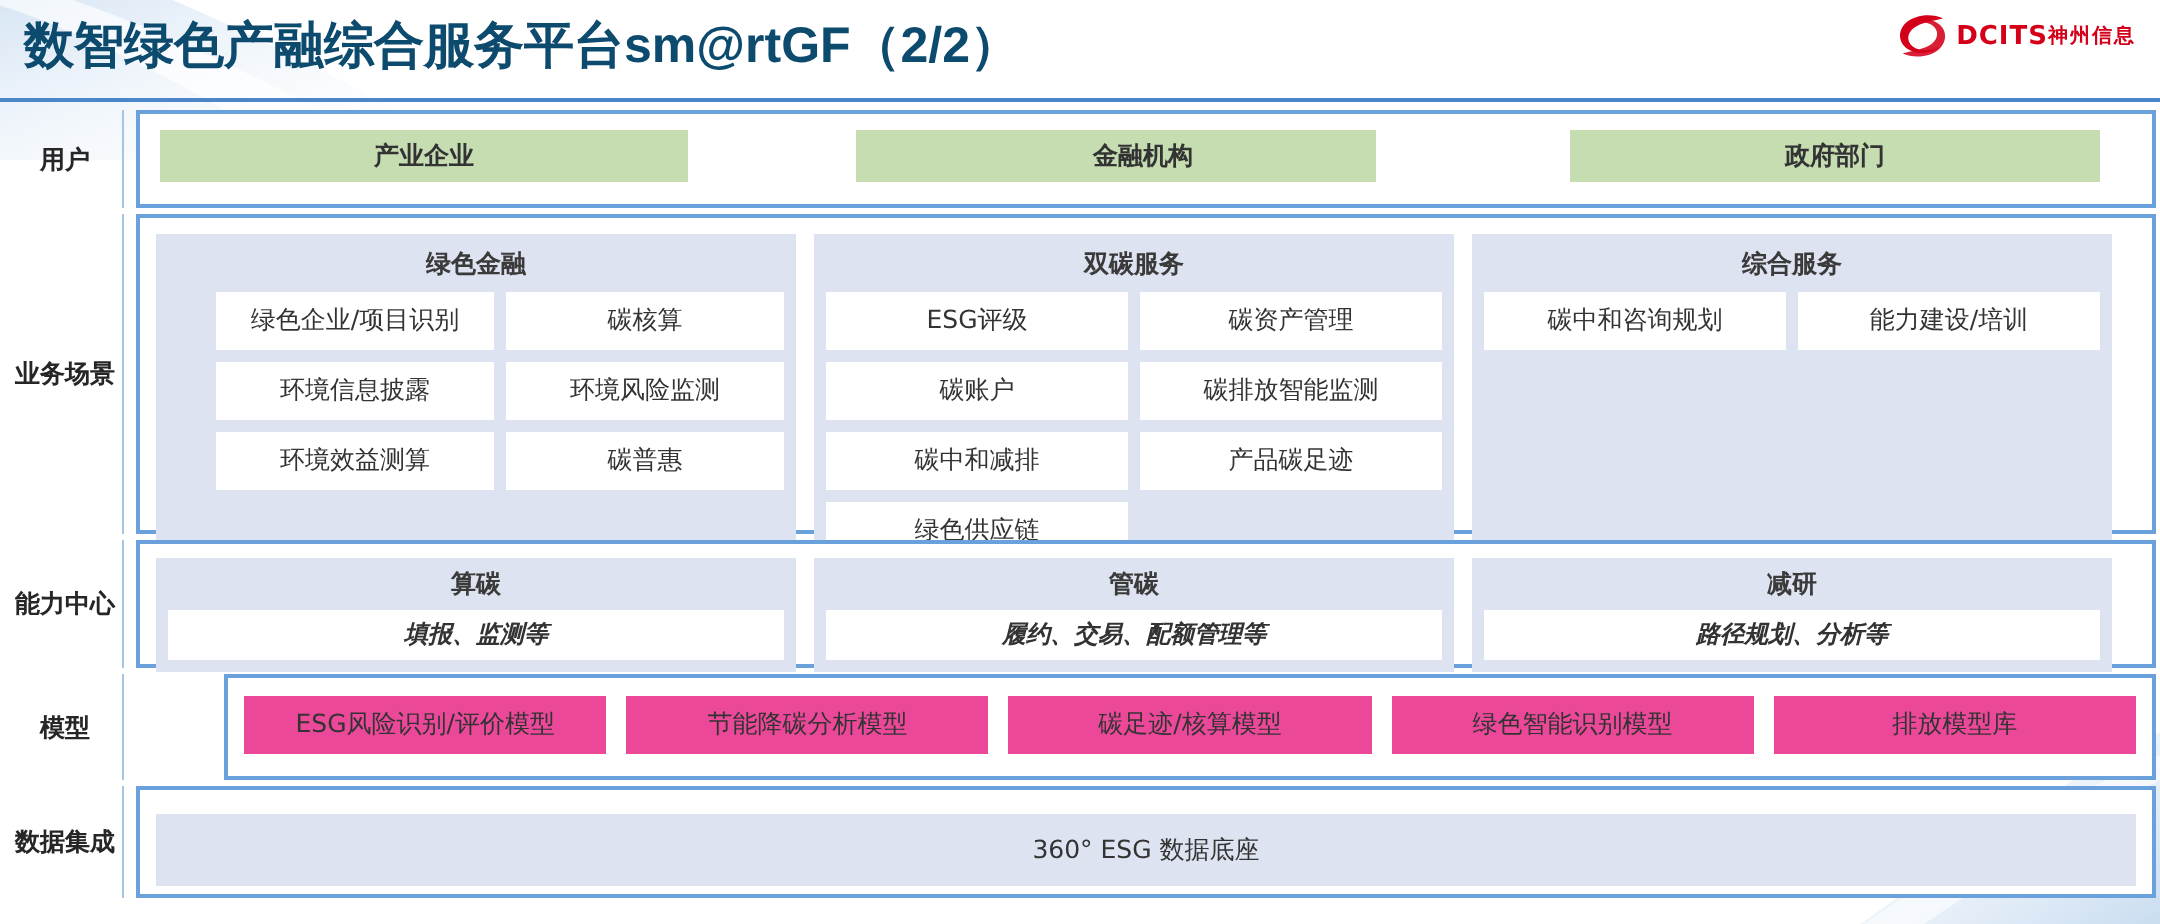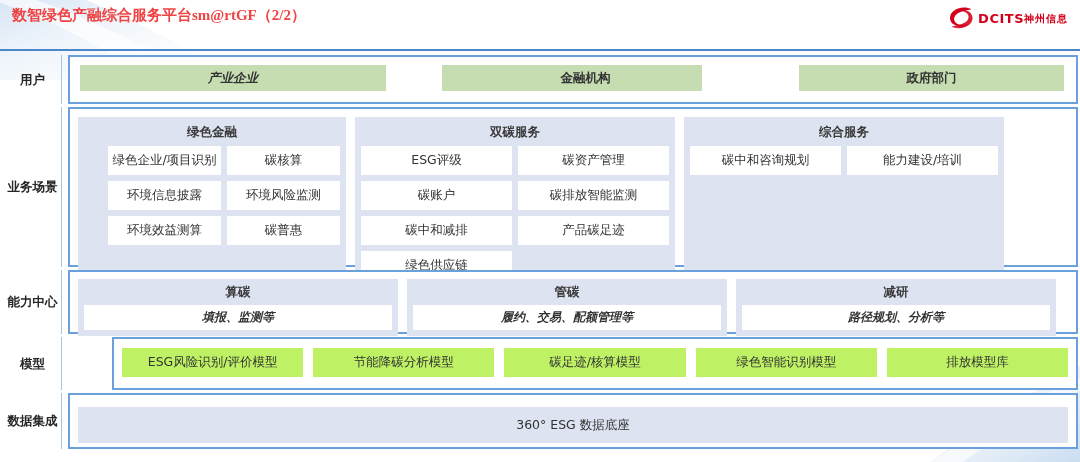--- a/index.html
+++ b/index.html
@@ -20,23 +20,23 @@
   .swoosh { position: absolute; pointer-events: none; }
   .swoosh-tl { left: -60px; top: -40px; width: 300px; height: 120px; }
   .swoosh-br { right: -30px; bottom: -30px; width: 220px; height: 140px; }
 
   
   .header {
     position: absolute; left: 0; top: 0; width: 1080px; height: 50px;
   }
   .title {
     position: absolute; left: 12px; top: 6px;
-    font-size: 15px; font-weight: bold; color: #ef4444;
+    font-size: 25px; font-weight: bold; color: #0c4a6e;
     letter-spacing: 0px; white-space: nowrap;
-    font-family: Liberation Serif, serif;
+    font-family: Liberation Sans, sans-serif;
   }
   .title-rule {
     position: absolute; left: 0; top: 49px; width: 1080px; height: 2px;
     background: #4a86c8;
   }
 
   
   .logo {
     position: absolute; right: 12px; top: 6px;
     display: flex; align-items: center; gap: 4px;
@@ -81,33 +81,33 @@
     padding: 8px 10px;
     gap: 0;
   }
   .user-chip {
     height: 26px;
     background: #c6ddb2;
     display: flex; align-items: center; justify-content: center;
     font-size: 12.5px; font-weight: bold; color: #333333;
     font-family: "DejaVu Sans", sans-serif;
   }
-  .user-chip.u0 { width: 306px; margin-right: 56px; font-style: italic; }
+  .user-chip.u0 { width: 264px; margin-right: 84px; }
   .user-chip.u1 { width: 260px; margin-right: 97px; padding-left: 27px; }
   .user-chip.u2 { width: 265px; }
 
   
   .scen-row {
     display: flex; padding: 8px 8px; gap: 9px;
   }
   .scen-col {
     background: #dde3f1;
     padding: 5px 6px 6px 6px;
   }
-  .scen-col.c0 { width: 268px; }
+  .scen-col.c0 { width: 320px; }
   .scen-col.c1 { width: 320px; }
   .scen-col.c2 { width: 320px; }
   .scen-title {
     text-align: center;
     font-size: 12.5px; font-weight: bold; color: #3a3a3a;
     padding: 2px 0 5px 0;
     font-family: "DejaVu Sans", sans-serif;
   }
   .scen-grid {
     display: flex; flex-wrap: wrap; gap: 6px;
@@ -139,21 +139,21 @@
     font-family: "DejaVu Sans", sans-serif;
   }
 
   
   .model-row {
     display: flex; align-items: center; justify-content: space-between;
     padding: 9px 8px; gap: 10px;
   }
   .model-chip {
     flex: 1 1 0;
-    height: 29px; background: #bef264;
+    height: 29px; background: #ec4899;
     display: flex; align-items: center; justify-content: center;
     font-size: 12.5px; color: #333333;
     font-family: "DejaVu Sans", sans-serif;
     white-space: nowrap;
   }
 
   
   .data-row { padding: 12px 8px; }
   .data-bar {
     height: 36px; background: #dde3f1;

